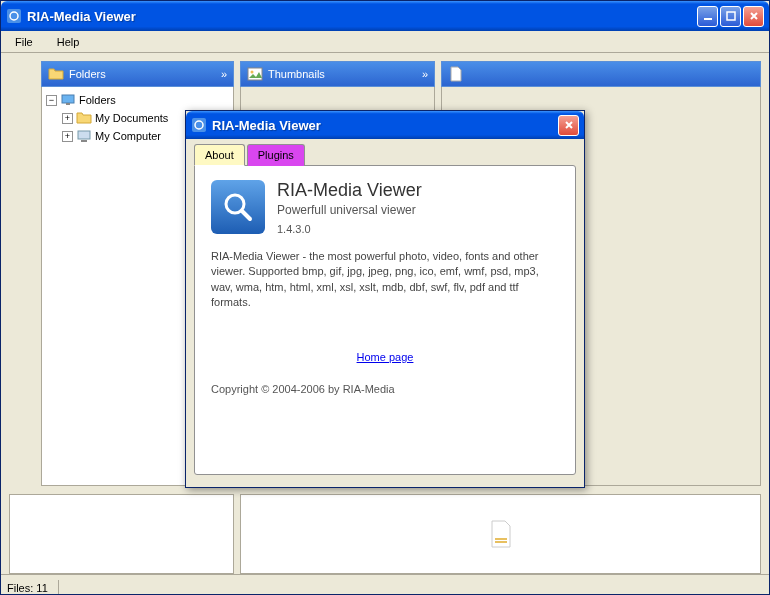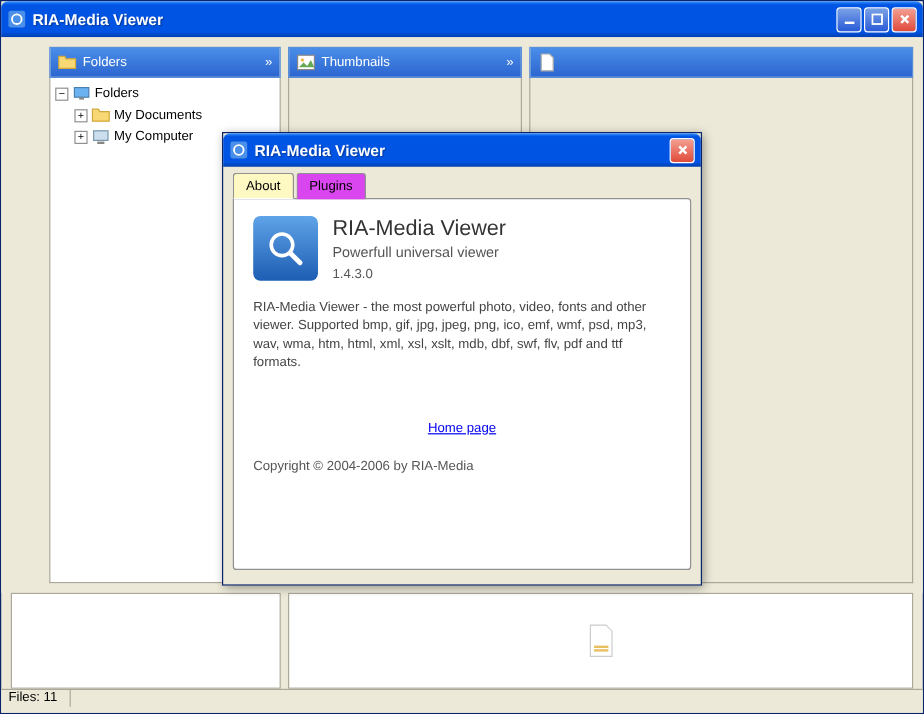--- a/index.html
+++ b/index.html
@@ -32,21 +32,21 @@
 
 .thumbnails { width: 195px; flex: none; }
 .thumb-area { background: #ece9d8; height: 100%; }
 .preview { flex: 1; }
 .preview-body { background: #ece9d8; }
 
 .bottom-panel { margin: 0 8px 0 8px; display: flex; gap: 6px; }
 .bottom-left { width: 225px; border: 1px solid #aca899; height: 80px; background: white; }
 .bottom-right { flex: 1; border: 1px solid #aca899; height: 80px; background: white; display: flex; align-items: center; justify-content: center; }
 
-.statusbar { height: 20px; background: #ece9d8; border-top: 1px solid #aca899; display: flex; align-items: flex-start; padding: 0 6px; gap: 10px; }
+.statusbar { height: 20px; background: #ece9d8; border-top: 1px solid #aca899; display: flex; align-items: flex-end; padding: 0 6px; gap: 10px; }
 .status-sep { border-left: 1px solid #aca899; height: 14px; }
 
 .dialog { position: absolute; left: 185px; top: 110px; width: 400px; background: #ece9d8; border: 1px solid #0a246a; box-shadow: 2px 2px 8px rgba(0,0,0,0.4); }
 .dialog .titlebar { border-radius: 6px 6px 0 0; height: 28px; }
 .dialog-body { padding: 4px 8px 12px 8px; }
 .tab-row { display: flex; position: relative; top: 1px; z-index: 2; }
 .tab { padding: 4px 10px; border: 1px solid #919191; background: #d946ef; border-bottom: none; border-radius: 3px 3px 0 0; margin-right: 2px; cursor: pointer; }
 .tab.active { background: #fef9c3; border-bottom: 1px solid #fff; }
 .tab-content { background: white; border: 1px solid #919191; padding: 14px 16px; border-radius: 0 3px 3px 3px; min-height: 310px; }
 .about-header { display: flex; gap: 12px; align-items: flex-start; margin-bottom: 14px; }
@@ -83,20 +83,24 @@
           </svg>
         </div>
       <div class="tb-btn tb-close">
           <svg width="10" height="10" viewBox="0 0 10 10">
             <path d="M2 2 L8 8 M8 2 L2 8" stroke="#fff" stroke-width="2"></path>
           </svg>
         </div>
     </div>
   </div>
 
+  <div class="menubar">
+    <span class="menu-item">File</span>
+    <span class="menu-item">Help</span>
+  </div>
 
   <div class="content">
     <div class="panel folders">
       <div class="panel-header">
         <svg class="tree-icon" viewBox="0 0 16 16">
             <path d="M1 3 h5 l1 2 h8 v8 h-14 z" fill="#f8d775" stroke="#d4a838"></path>
           </svg>
         <span>Folders</span>
         <span class="icon-chev chev">»</span>
       </div>

